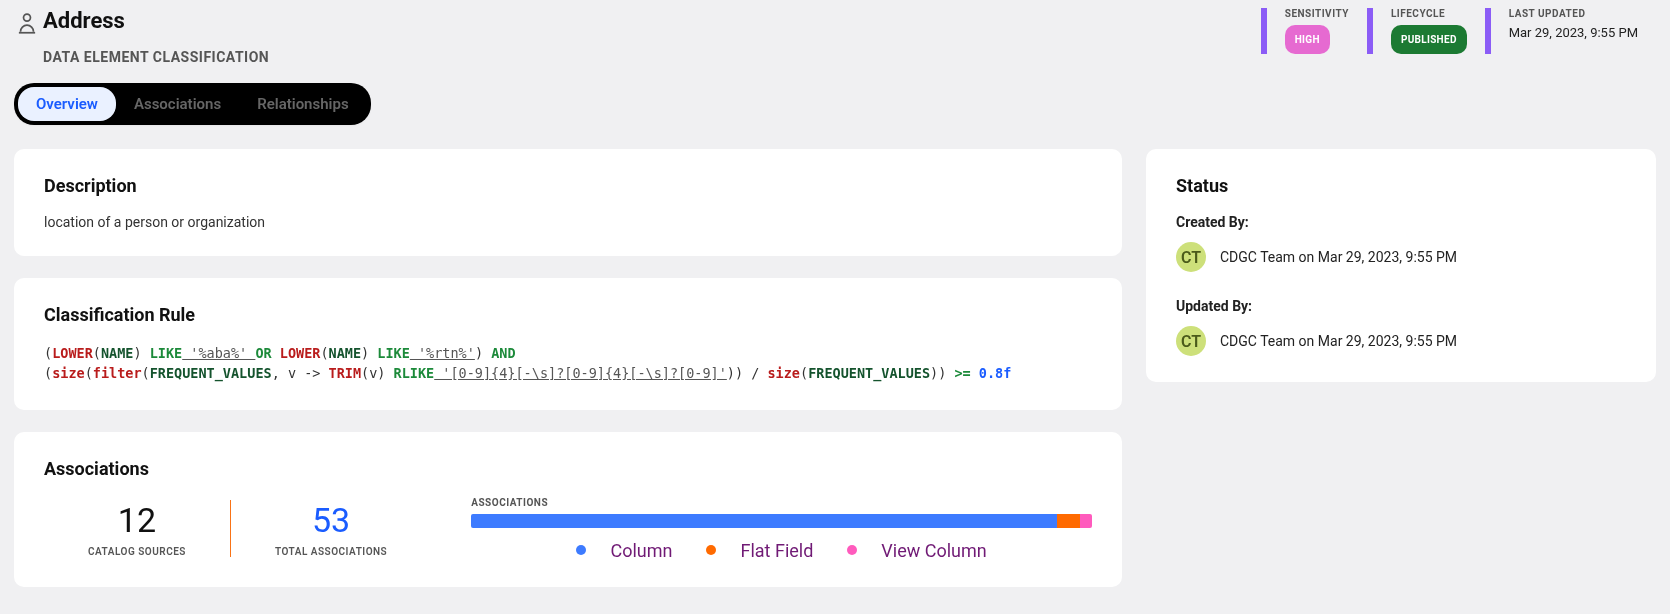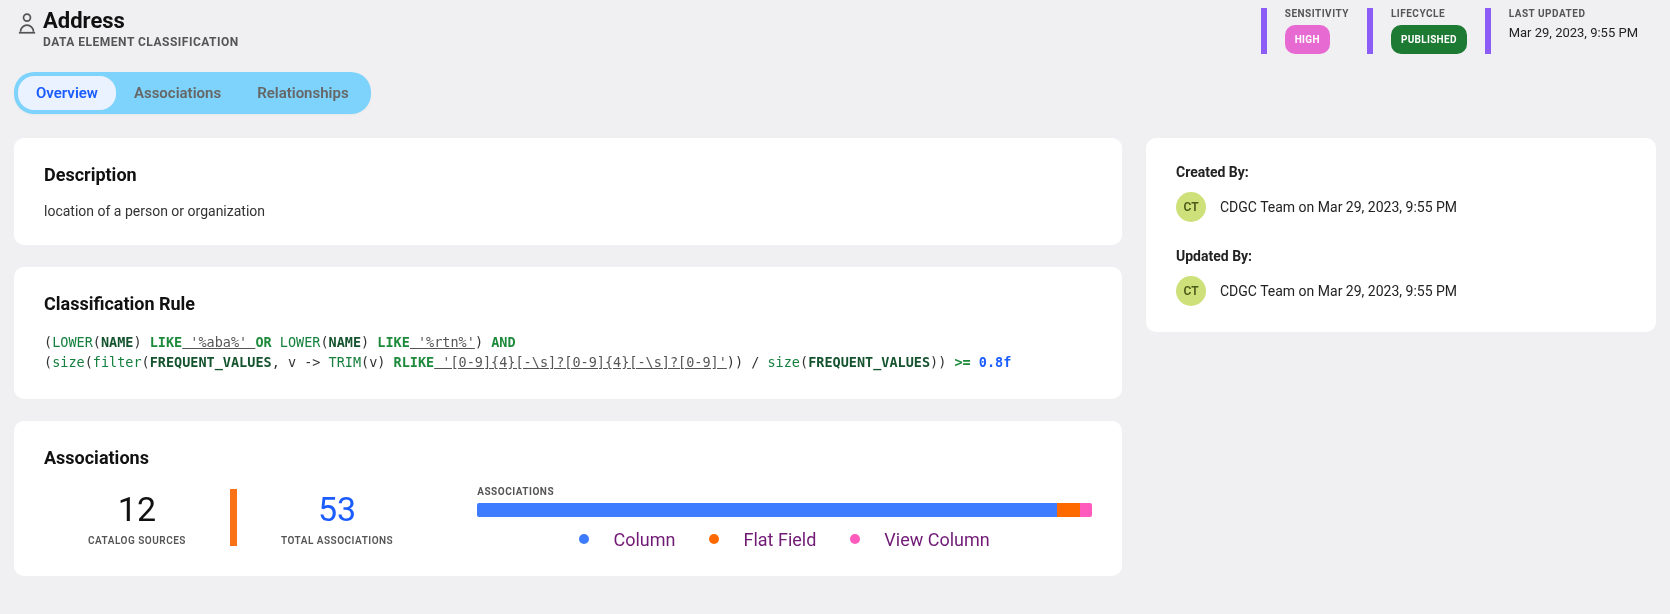--- a/index.html
+++ b/index.html
@@ -27,25 +27,25 @@
     height: 26px;
     margin-top: 2px;
     color: #555;
   }
   .title-text h1 {
     font-size: 22px;
     font-weight: 700;
     color: #111;
   }
   .subtitle {
-    font-size: 12px;
+    font-size: 14px;
     letter-spacing: 0.5px;
     font-weight: 700;
     color: #555;
-    margin-top: 2px;
+    margin-top: 16px;
     text-transform: uppercase;
   }
   .meta-block {
     display: flex;
     gap: 0;
   }
   .meta-item {
     padding: 0 18px;
     border-left: 6px solid #8b5cf6;
   }
@@ -73,21 +73,21 @@
   .badge-high {
     background: #e66ad1;
     color: #fff;
   }
   .badge-published {
     background: #1c7a33;
     color: #fff;
   }
   .tabs {
     display: inline-flex;
-    background: #7dd3fc;
+    background: #000000;
     border-radius: 20px;
     padding: 4px;
     margin-top: 18px;
     box-shadow: 0 1px 2px rgba(0,0,0,0.04);
     text-align: center;
   }
   .tab {
     padding: 8px 18px;
     font-size: 15px;
     font-weight: 600;
@@ -128,21 +128,21 @@
   .desc-text {
     font-size: 14px;
     color: #333;
   }
   .rule-card .rule-line {
     font-family: ui-monospace, Menlo, Consolas, monospace;
     font-size: 13.5px;
     line-height: 1.5;
     white-space: nowrap;
   }
-  .tok-fn-red { color: #15803d; font-weight: 400; }
+  .tok-fn-red { color: #b91c1c; font-weight: 700; }
   .tok-fn-blue { color: #14532d; font-weight: 600; }
   .tok-kw { color: #1c8a3a; font-weight: 600; }
   .tok-str { color: #555; text-decoration: underline; }
   .tok-num { color: #1a5cff; font-weight: 600;}
   .tok-plain { color: #333; }
   
   .status-label {
     font-size: 14px;
     font-weight: 700;
     color: #222;
@@ -156,40 +156,40 @@
   }
   .avatar {
     width: 30px;
     height: 30px;
     border-radius: 50%;
     background: #cde07a;
     color: #4a5a1a;
     display: flex;
     align-items: center;
     justify-content: center;
-    font-size: 12px;
+    font-size: 16px;
     font-weight: 600;
   }
   .status-text {
     font-size: 14px;
     color: #222;
   }
   
   .assoc-card .assoc-body {
     display: flex;
     align-items: center;
     gap: 0;
     margin-top: 8px;
   }
   .stat-block {
     text-align: center;
     padding: 0 44px;
   }
   .stat-block.bordered {
-    border-left: 7px solid #f97316;
+    border-left: 1px solid #f97316;
   }
   .stat-num {
     font-size: 34px;
     font-weight: 400;
     color: #111;
   }
   .stat-num.blue { color: #1a5cff; }
   .stat-label {
     font-size: 10px;
     letter-spacing: 0.5px;
@@ -332,20 +332,21 @@
               </div>
             </div>
           </div>
         </div>
       </div>
 
     </div>
 
     <div class="right-col">
       <div class="card">
+        <h2>Status</h2>
 
         <div class="status-label">Created By:</div>
         <div class="status-row">
           <div class="avatar">CT</div>
           <div class="status-text">CDGC Team on Mar 29, 2023, 9:55 PM</div>
         </div>
 
         <div class="status-label">Updated By:</div>
         <div class="status-row" style="margin-bottom:0">
           <div class="avatar">CT</div>

